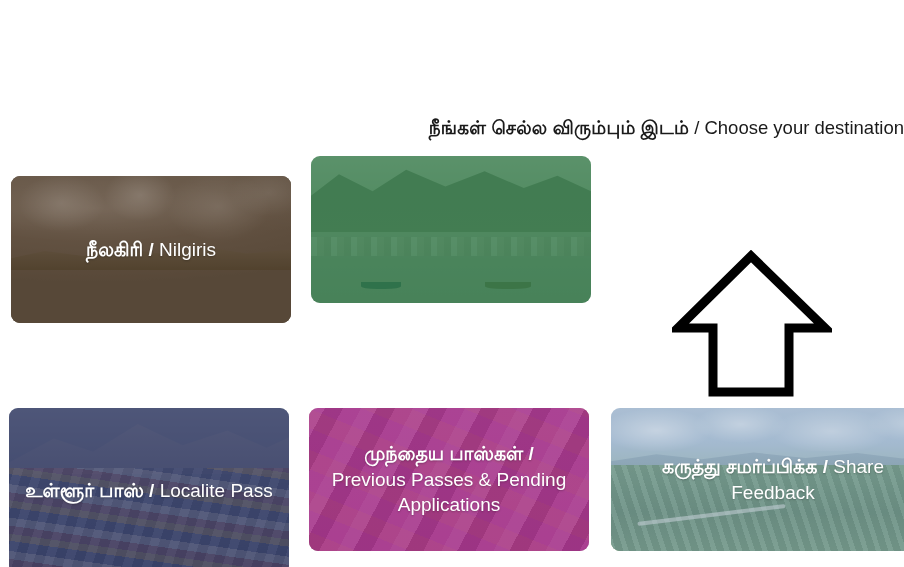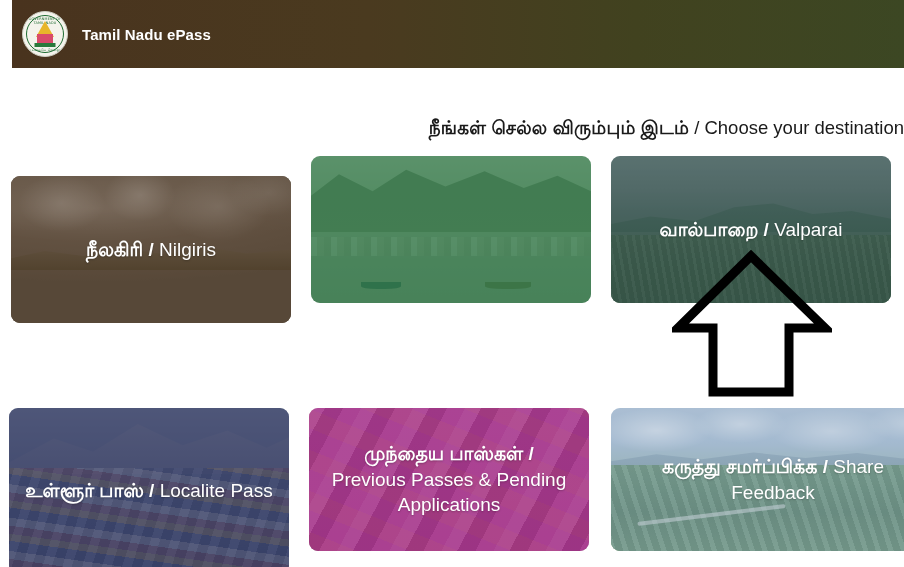--- a/index.html
+++ b/index.html
@@ -247,31 +247,20 @@
     width: 160px; height: 148px;
     z-index: 20;
     pointer-events: none;
   }
 </style>
 </head>
 <body>
 
 <div id="page">
 
-  <div id="header">
-    <div class="emblem">
-      <div class="ring"></div>
-      <div class="txt-top">GOVERNMENT OF TAMIL NADU</div>
-      <div class="gopuram"></div>
-      <div class="gopuram2"></div>
-      <div class="base"></div>
-      <div class="txt-bot">வாய்மையே வெல்லும்</div>
-    </div>
-    <div id="brand-title">Tamil Nadu ePass</div>
-  </div>
 
   <div id="heading">
     <span class="ta">நீங்கள் செல்ல விரும்பும் இடம்</span><span class="en"> / </span><span class="en">Choose your destination</span>
   </div>
 
   <div class="card" id="card-nilgiris">
     <div class="photo">
       <div class="clouds"></div>
       <div class="ridge"></div>
     </div>
@@ -282,28 +271,20 @@
   <div class="card" id="card-kodaikanal">
     <div class="photo">
       <div class="hills"></div>
       <div class="shore"></div>
       <div class="boat1"></div>
       <div class="boat2"></div>
     </div>
     <div class="tint"></div>
   </div>
 
-  <div class="card" id="card-valparai">
-    <div class="photo">
-      <div class="ridge"></div>
-      <div class="tea"></div>
-    </div>
-    <div class="tint"></div>
-    <div class="label"><span class="ta">வால்பாறை / </span><span class="en">Valparai</span></div>
-  </div>
 
   <div class="card" id="card-localite">
     <div class="photo">
       <div class="mount"></div>
       <div class="town"></div>
     </div>
     <div class="tint"></div>
     <div class="label"><span class="ta">உள்ளூர் பாஸ் / </span><span class="en">Localite Pass</span></div>
   </div>
 

